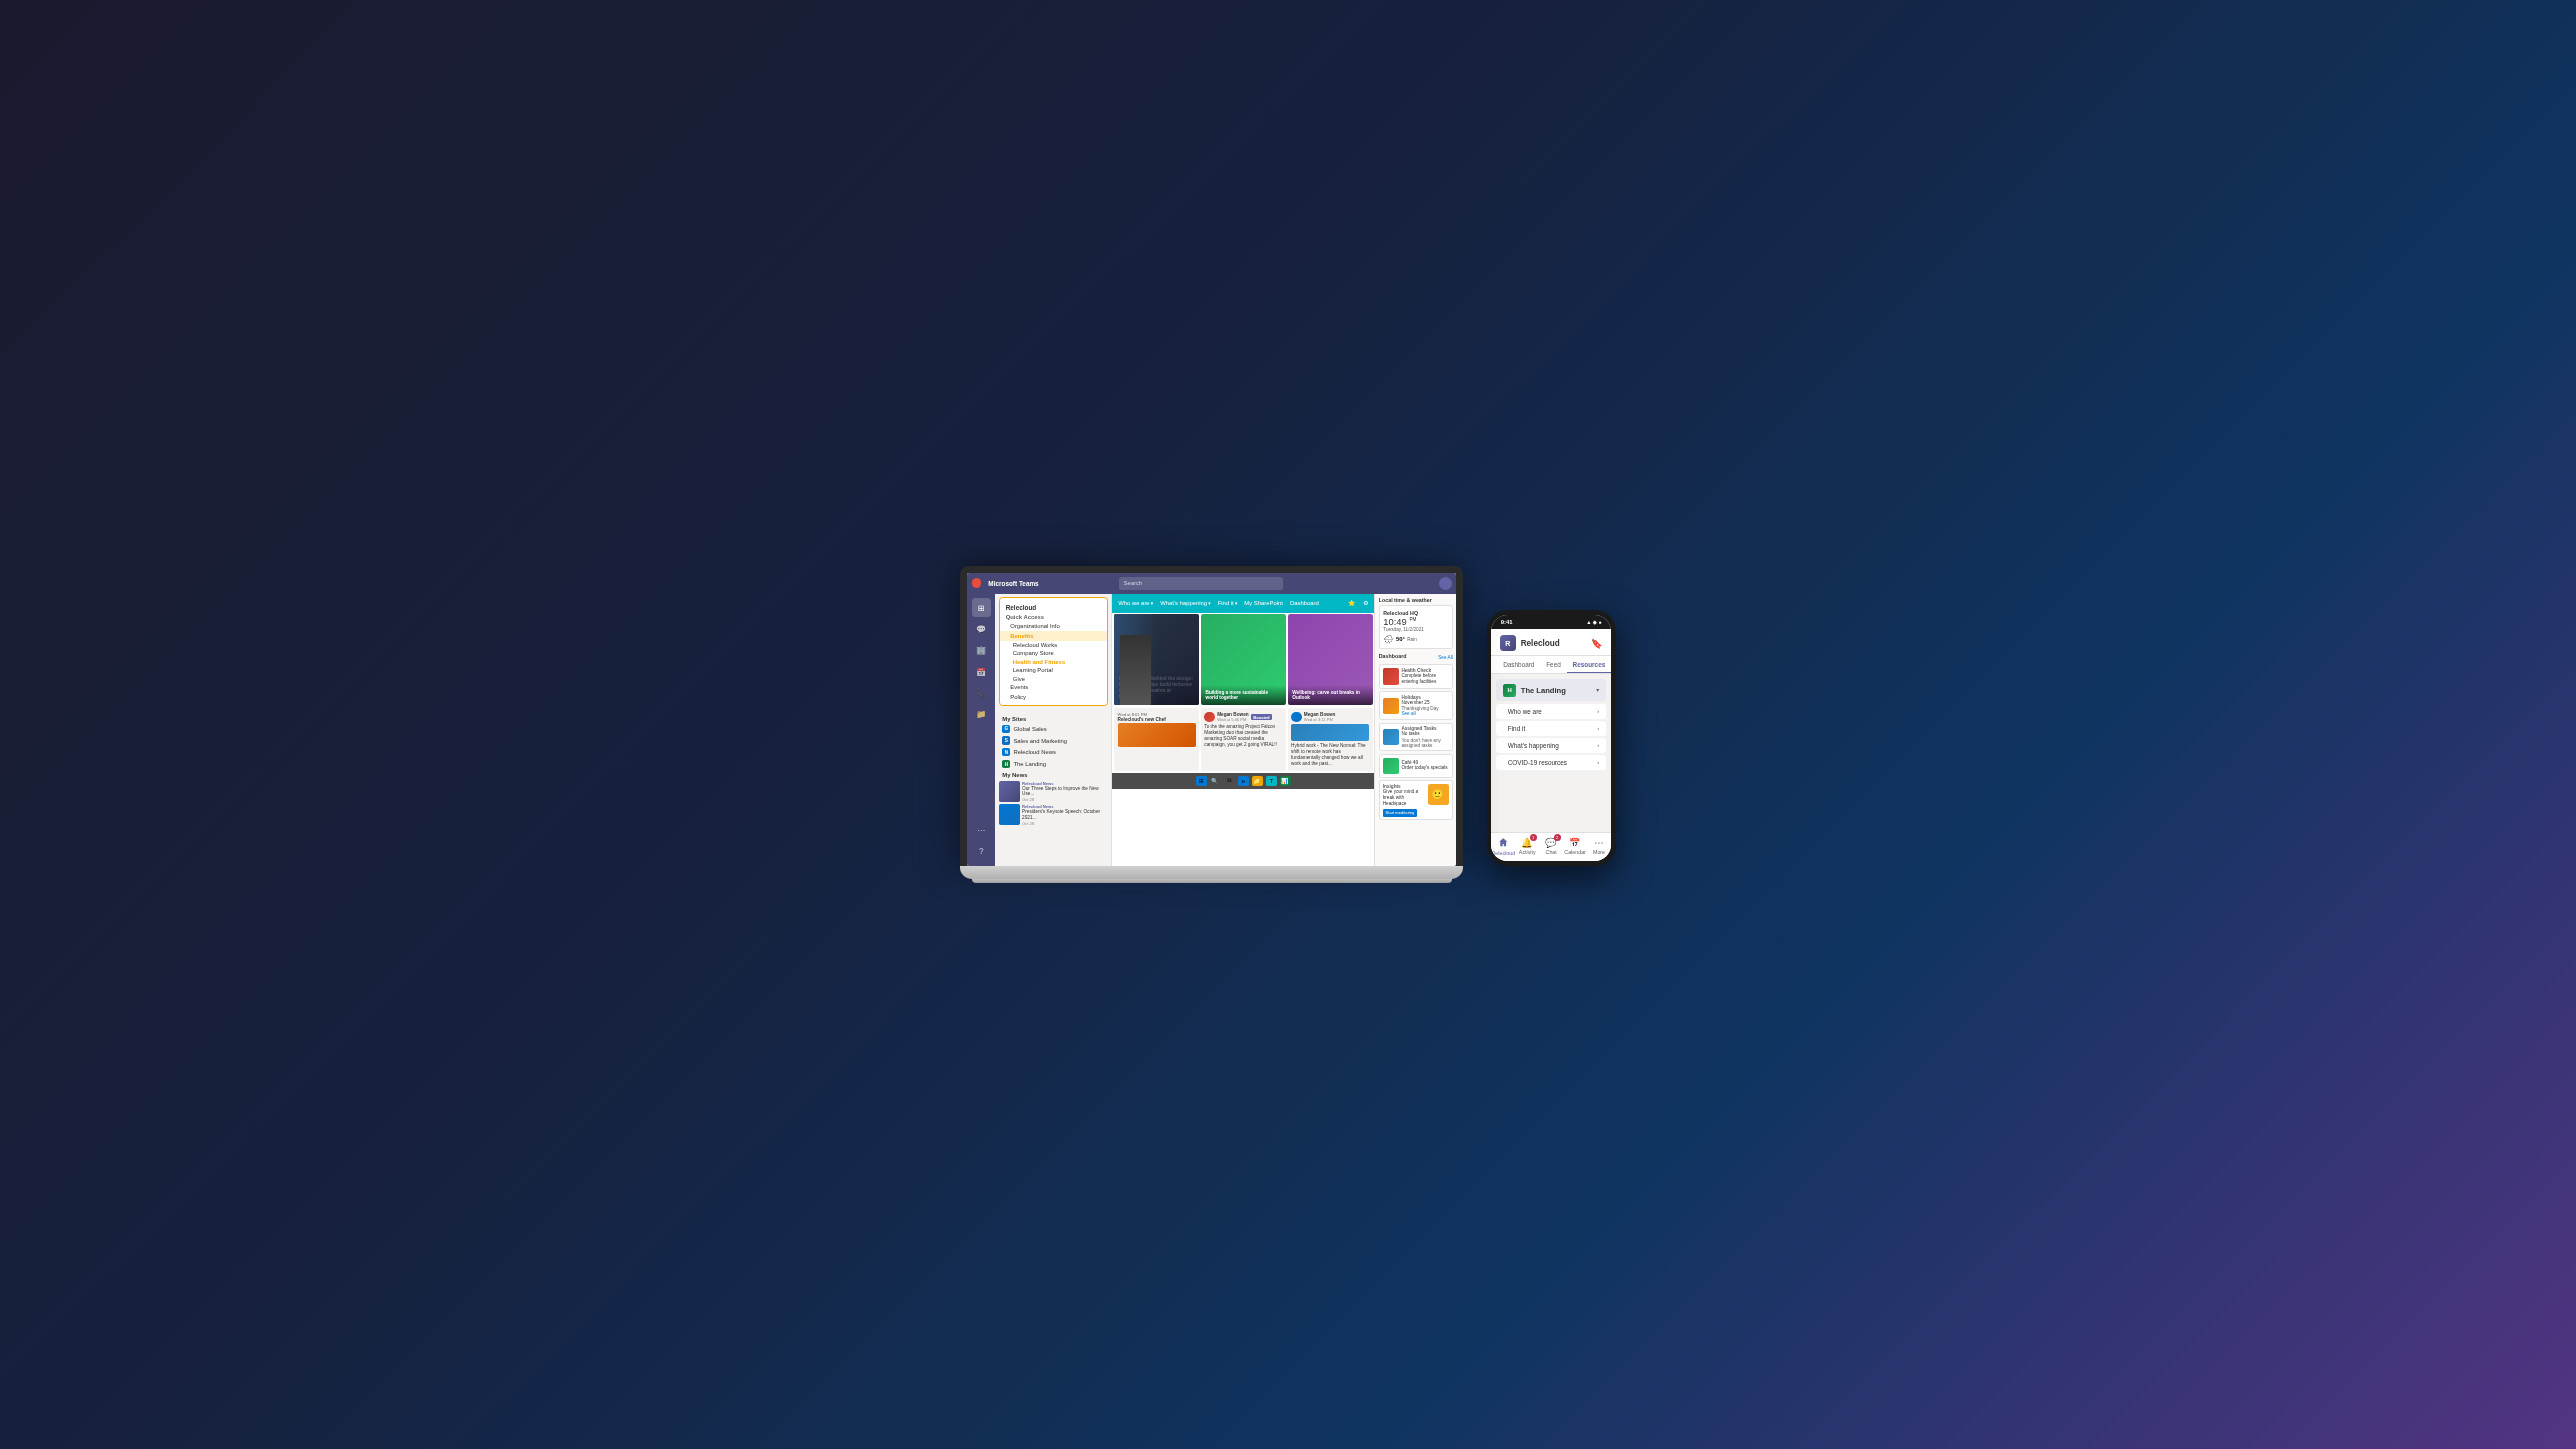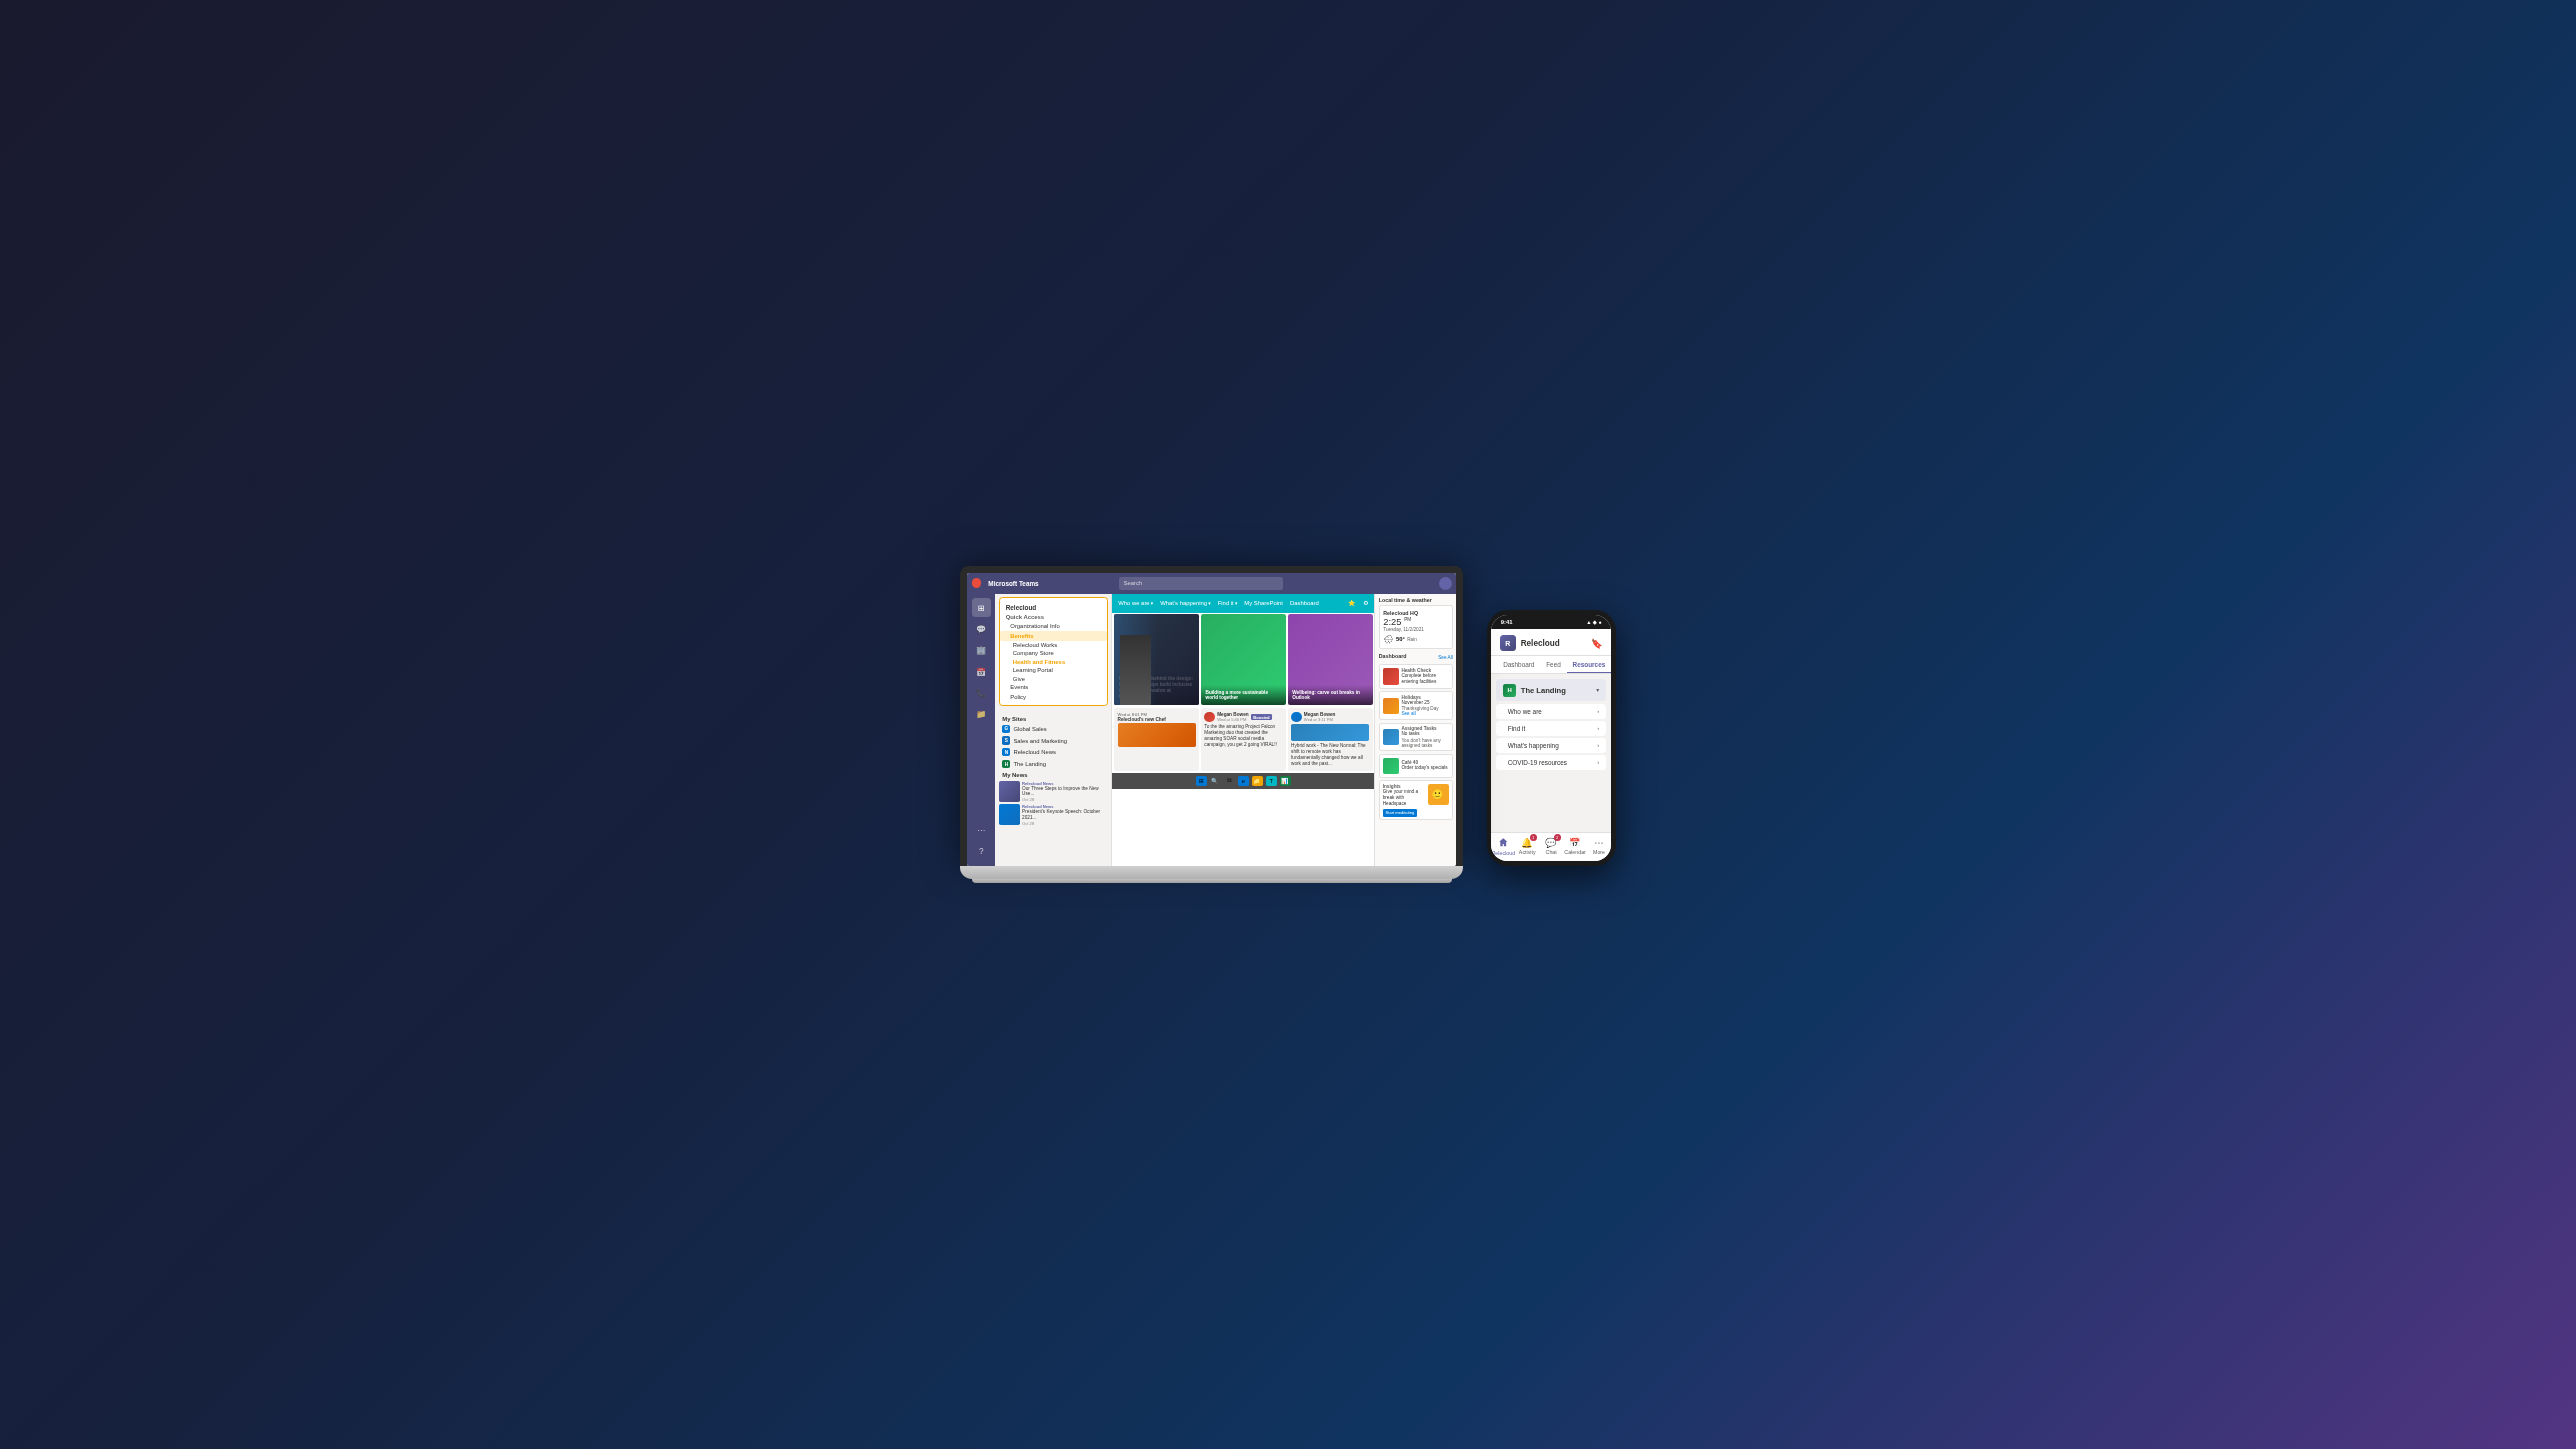--- a/index.html
+++ b/index.html
@@ -752,21 +752,21 @@
               </div>
             </div>
 
             <div class="teams-right-panel">
 
               <div class="right-panel-section">
                 <div class="right-panel-title">Local time &amp; weather</div>
                 <div class="weather-card">
                   <div class="weather-location">Relecloud HQ</div>
                   <div class="weather-time">
-                    <span>2:25</span>
+                    <span>10:49</span>
                     <sup>PM</sup>
                   </div>
                   <div style="font-size:4.7px;color:#605e5c;">Tuesday, 11/2/2021</div>
                   <div style="display:flex;align-items:center;gap:2.3px;margin-top:2.3px;">
                     <span style="font-size:8.2px;">🌧</span>
                     <span style="font-size:5.9px;font-weight:600;">50°</span>
                     <span style="font-size:4.7px;color:#605e5c;">Rain</span>
                   </div>
                 </div>
               </div>

